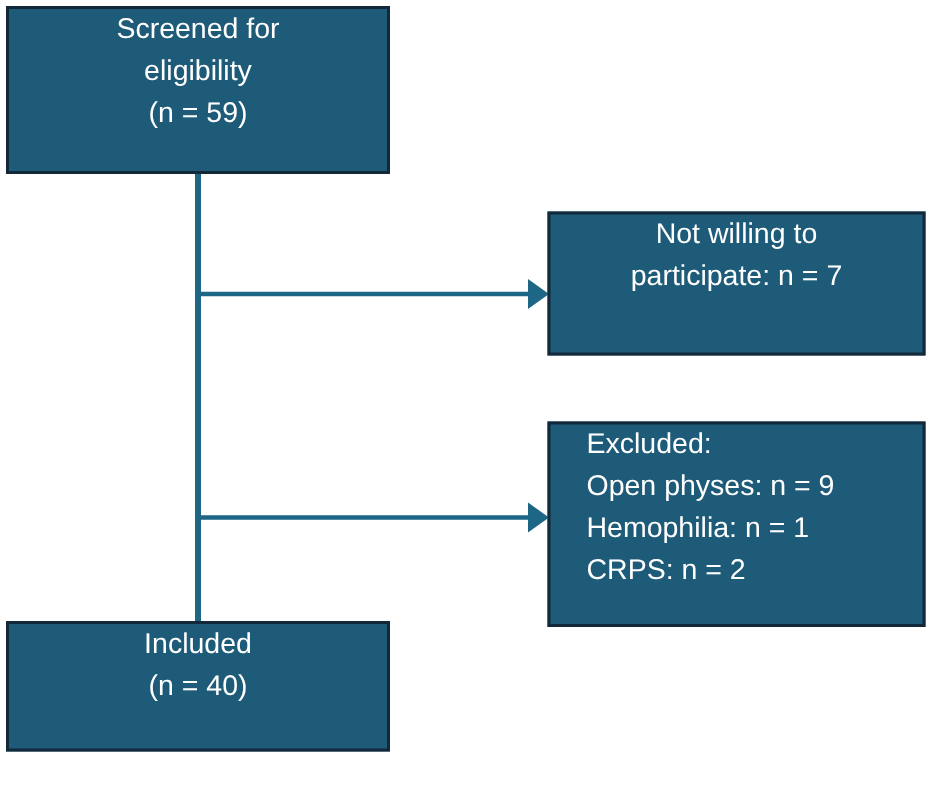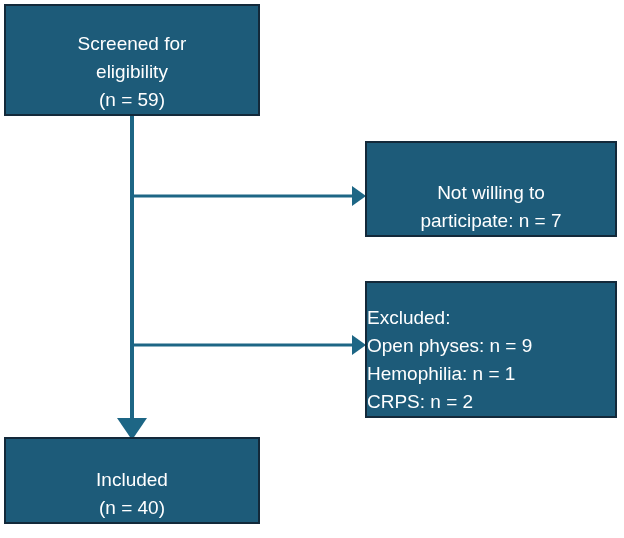--- a/index.html
+++ b/index.html
@@ -20,30 +20,31 @@
   .flow-box {
     position: absolute;
     box-sizing: border-box;
     background: #1d5b79;
     border: 2px solid #13293a;
     color: #ffffff;
     font-size: 19px;
     line-height: 28px;
     display: flex;
     flex-direction: column;
-    justify-content: flex-end;
+    justify-content: flex-start;
     white-space: pre-line;
   }
   .flow-box.center-text {
     align-items: center;
     text-align: center;
   }
   .flow-box.left-text {
     align-items: flex-start;
     text-align: left;
+    padding-left: 24px;
   }
   .box-text {
     display: block;
     white-space: pre-line;
   }
   #box-screened {
     left: 4px;
     top: 4px;
     width: 256px;
     height: 112px;
@@ -55,21 +56,21 @@
     height: 96px;
   }
   #box-excluded {
     left: 365px;
     top: 281px;
     width: 252px;
     height: 137px;
   }
   #box-included {
     left: 4px;
-    top: 437px;
+    top: 414px;
     width: 256px;
     height: 87px;
   }
   #connectors {
     position: absolute;
     left: 0;
     top: 0;
     width: 624px;
     height: 538px;
     pointer-events: none;

